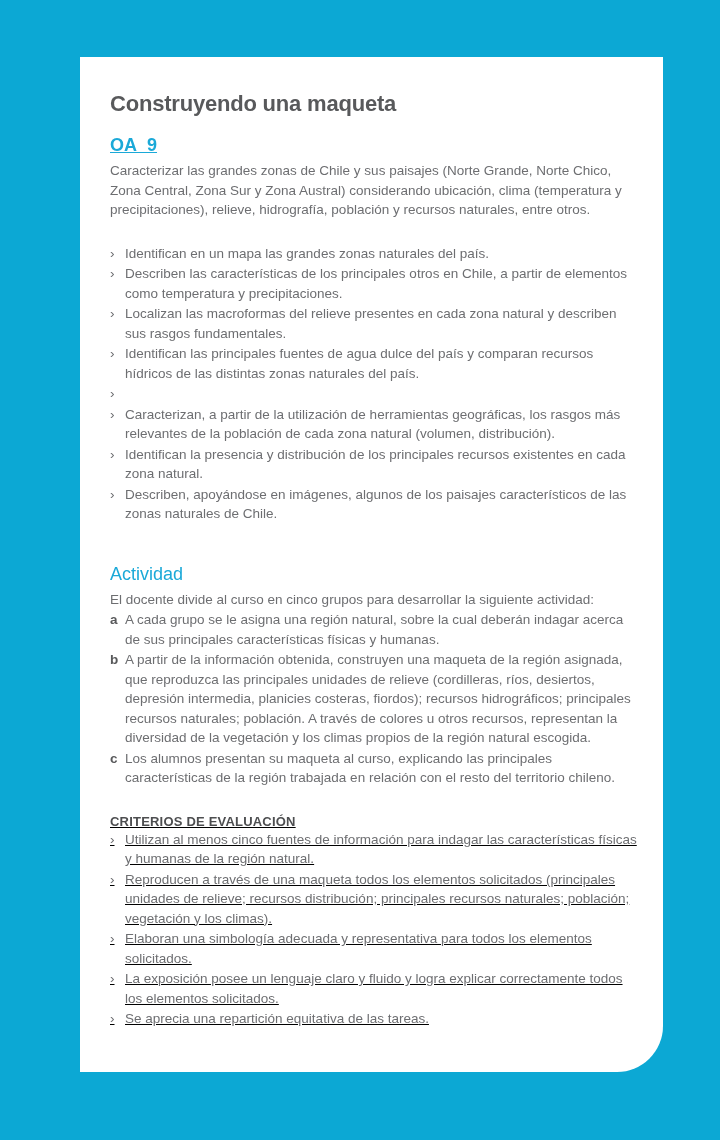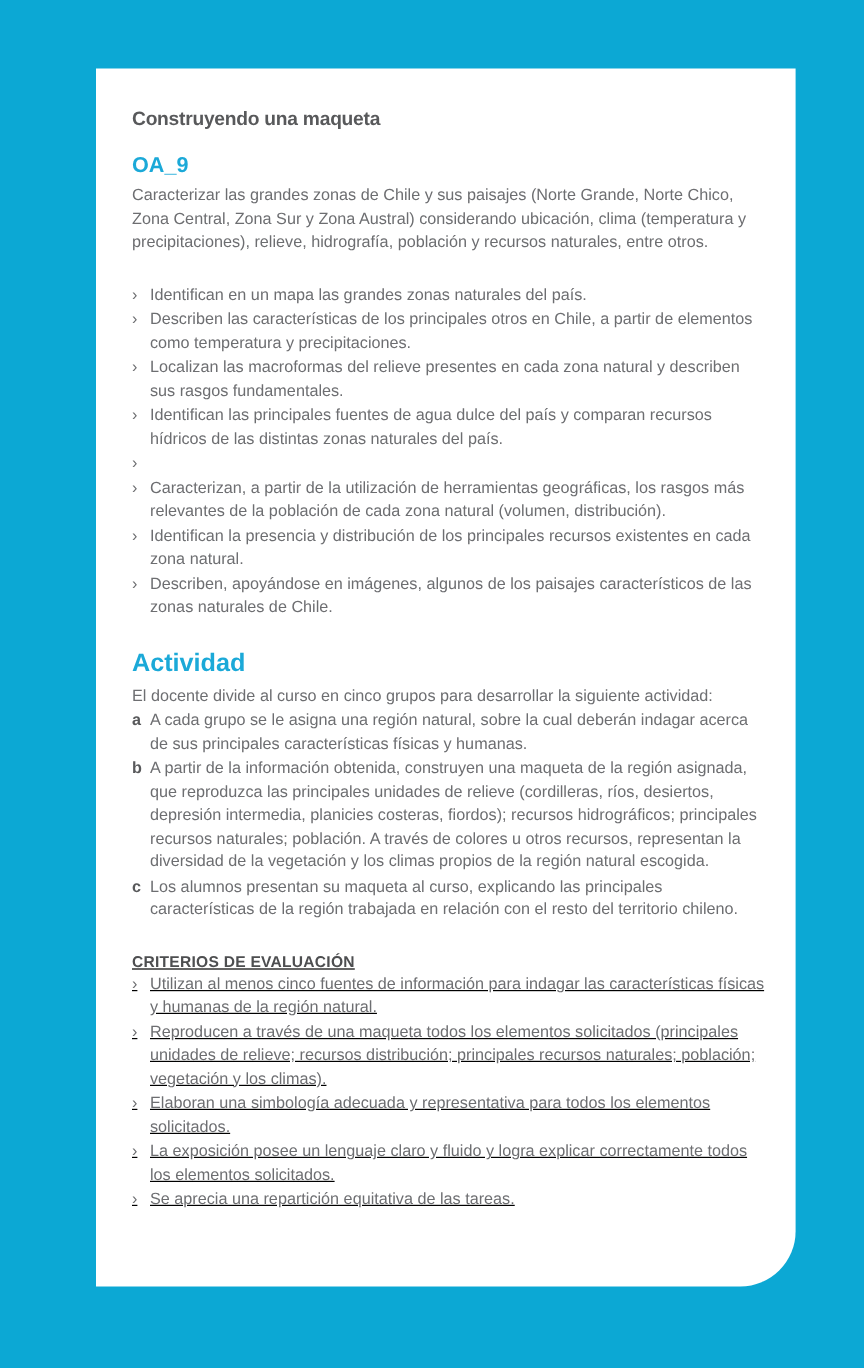--- a/index.html
+++ b/index.html
@@ -12,30 +12,31 @@
   }
   .card {
     position:absolute;
     left:80px; top:57px;
     width:583px; height:1015px;
     background:#ffffff;
     border-bottom-right-radius:46px;
     padding:34px 24px 0 30px;
   }
   .title {
-    font-size:16px;
+    font-size:22px;
     font-weight:bold;
     color:#58595b;
     letter-spacing:-0.2px;
   }
   .accent-label {
     margin-top:18px;
     font-size:18px;
     font-weight:bold;
     color:#1ba9d8;
+    text-decoration:underline;
   }
   .body-text {
     font-size:13.5px;
     line-height:19.5px;
     color:#6d6e71;
   }
   .oa-desc { margin-top:5px; }
   .sec-heading {
     font-size:13px;
     font-weight:bold;
@@ -56,23 +57,23 @@
     flex:0 0 15px;
     width:15px;
     color:#6d6e71;
   }
   .steps { margin-top:1px; }
   .steps .marker {
     font-weight:bold;
     color:#58595b;
   }
   .actividad-heading {
-    margin-top:25px;
-    font-size:21px;
-    font-weight:bold;
+    margin-top:40px;
+    font-size:18px;
+    font-weight:normal;
     color:#1ba9d8;
   }
   .intro { margin-top:5px; }
 </style>
 </head>
 <body>
 
 <div class="card">
 
   <h1 class="title">Construyendo una maqueta</h1>

